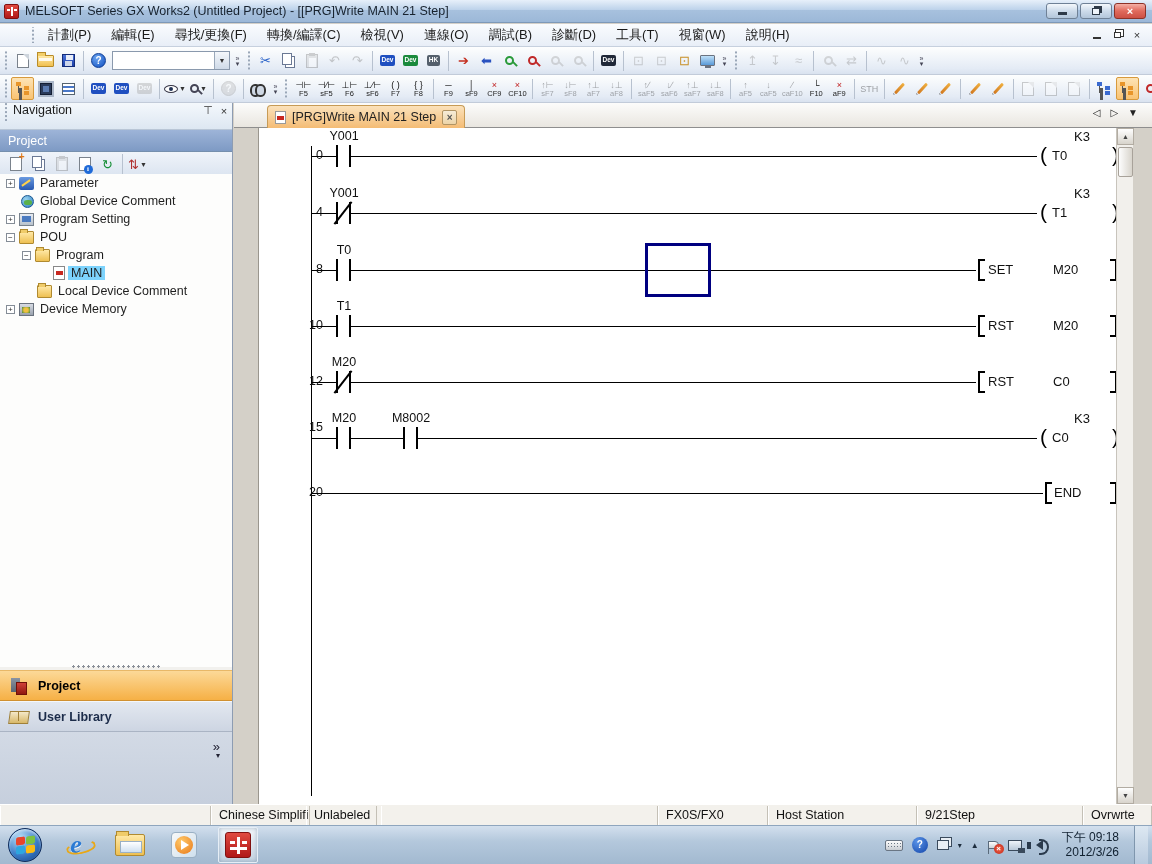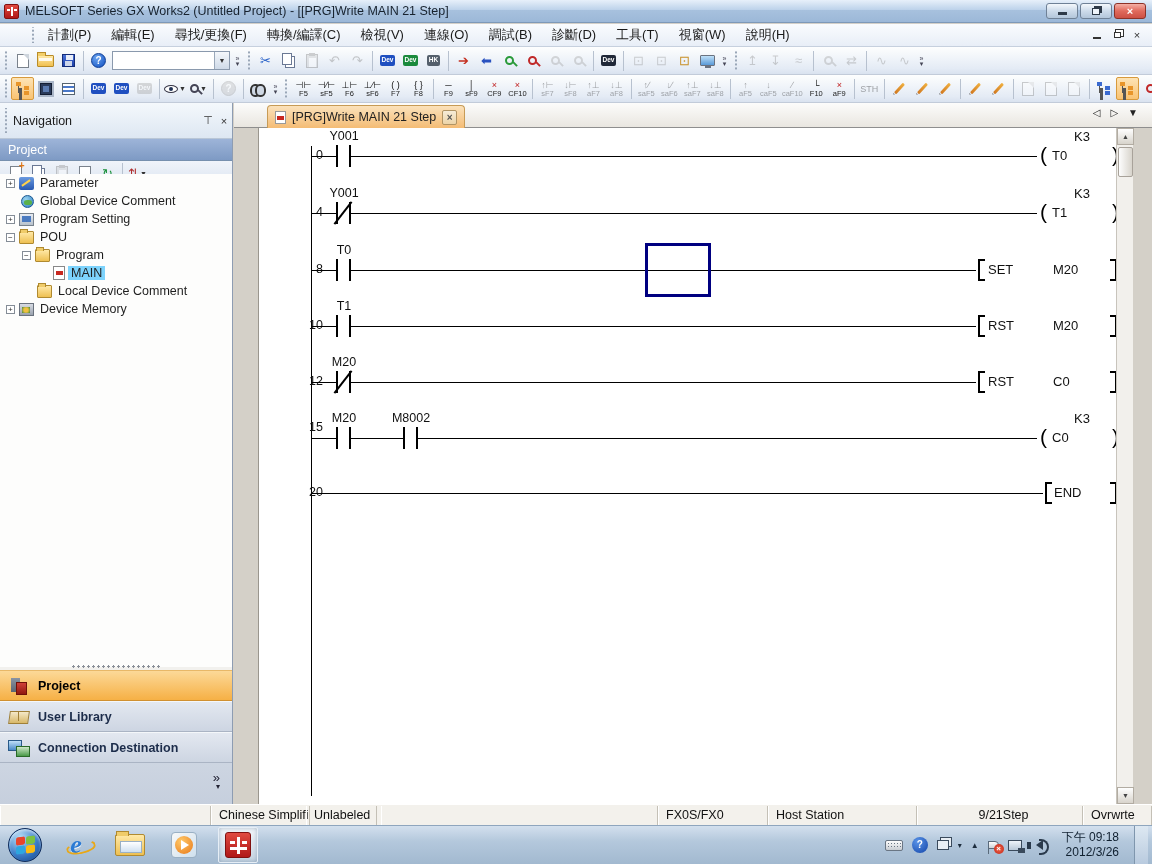--- a/index.html
+++ b/index.html
@@ -98,21 +98,21 @@
   .ic-chip::after { content:""; position:absolute; left:2px; top:2px; width:6px; height:6px; background:#5a7ab0; }
   .ic-list { width:13px; height:12px; background:repeating-linear-gradient(#fff 0 2px,#4a78c8 2px 4px); border:1px solid #55636f; }
   .ic-eye { width:14px; height:8px; border:1px solid #334; border-radius:50%; background:#fff; }
   .ic-eye::after { content:""; position:absolute; left:4px; top:1px; width:4px; height:4px; background:#235; border-radius:50%; }
   .ic-binoc { width:16px; height:10px; }
   .ic-binoc::before, .ic-binoc::after { content:""; position:absolute; top:0; width:7px; height:9px; border:2px solid #333; border-radius:45%; background:#cfd8e4; }
   .ic-binoc::before { left:0; } .ic-binoc::after { right:0; }
 
   
   #navpanel { position:absolute; left:0; top:103px; width:233px; height:701px; background:#f2f1ee; border-right:1px solid #8d9cb2; }
-  #nav-header { height:36px; background:linear-gradient(#f4f8fc,#dde7f2); border-bottom:1px solid #b9c6d6; display:flex; align-items:center; }
+  #nav-header { height:27px; background:linear-gradient(#f4f8fc,#dde7f2); border-bottom:1px solid #b9c6d6; display:flex; align-items:flex-start; }
   #nav-title { font-size:12.5px; color:#1c1c1c; margin-left:2px; }
   #nav-header .hbtn { width:16px; height:15px; display:flex; align-items:center; justify-content:center; color:#333; font-size:11px; }
   #nav-header .spacer { flex:1; }
   #proj-header { height:22px; background:linear-gradient(#9db4d8,#7e9ac4); border-bottom:1px solid #69839fc0; display:flex; align-items:center; padding-left:8px; }
   #proj-header span { color:#fff; font-size:12.5px; }
   #nav-toolbar { height:25px; background:linear-gradient(#f0f4fa,#dbe4f0); border-bottom:1px solid #c2cdd9; display:flex; align-items:center; padding-left:4px; }
   #nav-tree { position:absolute; left:0; top:71px; width:232px; bottom:137px; background:#fdfdfc; overflow:hidden; }
   .trow { position:relative; height:18px; display:flex; align-items:center; }
   .texp { width:9px; height:9px; background:#fff; border:1px solid #848c96; font:8px/7px "Liberation Mono",monospace; text-align:center; color:#333; flex:0 0 auto; }
   .tico { width:15px; height:13px; margin:0 3px 0 4px; flex:0 0 auto; position:relative; }
@@ -658,24 +658,20 @@
       </div>
     <div id="nav-buttons">
       <div id="navbtn-list">
           <div class="navbtn active">
             <span class="nbi nbi-project"></span>
             <span class="nlabel">Project</span>
           </div>
           <div class="navbtn">
             <span class="nbi nbi-library"></span>
             <span class="nlabel">User Library</span>
-          </div>
-          <div class="navbtn">
-            <span class="nbi nbi-conn"></span>
-            <span class="nlabel">Connection Destination</span>
           </div>
         </div>
       <div id="nav-more">
         <span class="chev">»</span>
         <span class="caret">▾</span>
       </div>
     </div>
   </div>
 
   <div id="editor">
@@ -791,21 +787,21 @@
     </div>
   </div>
 
   <div id="statusbar">
       <div class="sseg" style="left: 0px; width: 211px;"></div>
       <div class="sseg" style="left: 211px; width: 99px;">Chinese Simplified</div>
       <div class="sseg" style="left: 306px; width: 71px;">Unlabeled</div>
       <div class="sseg" style="left: 381px; width: 277px;"></div>
       <div class="sseg" style="left: 658px; width: 110px;">FX0S/FX0</div>
       <div class="sseg" style="left: 768px; width: 149px;">Host Station</div>
-      <div class="sseg" style="left: 917px; width: 166px; text-align: center;">9/21Step</div>
+      <div class="sseg" style="left: 917px; width: 166px;">9/21Step</div>
       <div class="sseg" style="left: 1083px; width: 69px;">Ovrwrte</div>
     </div>
 
   <div id="taskbar">
     <div id="start-orb">
       <span class="flagq q1"></span>
       <span class="flagq q2"></span>
       <span class="flagq q3"></span>
       <span class="flagq q4"></span>
     </div>

